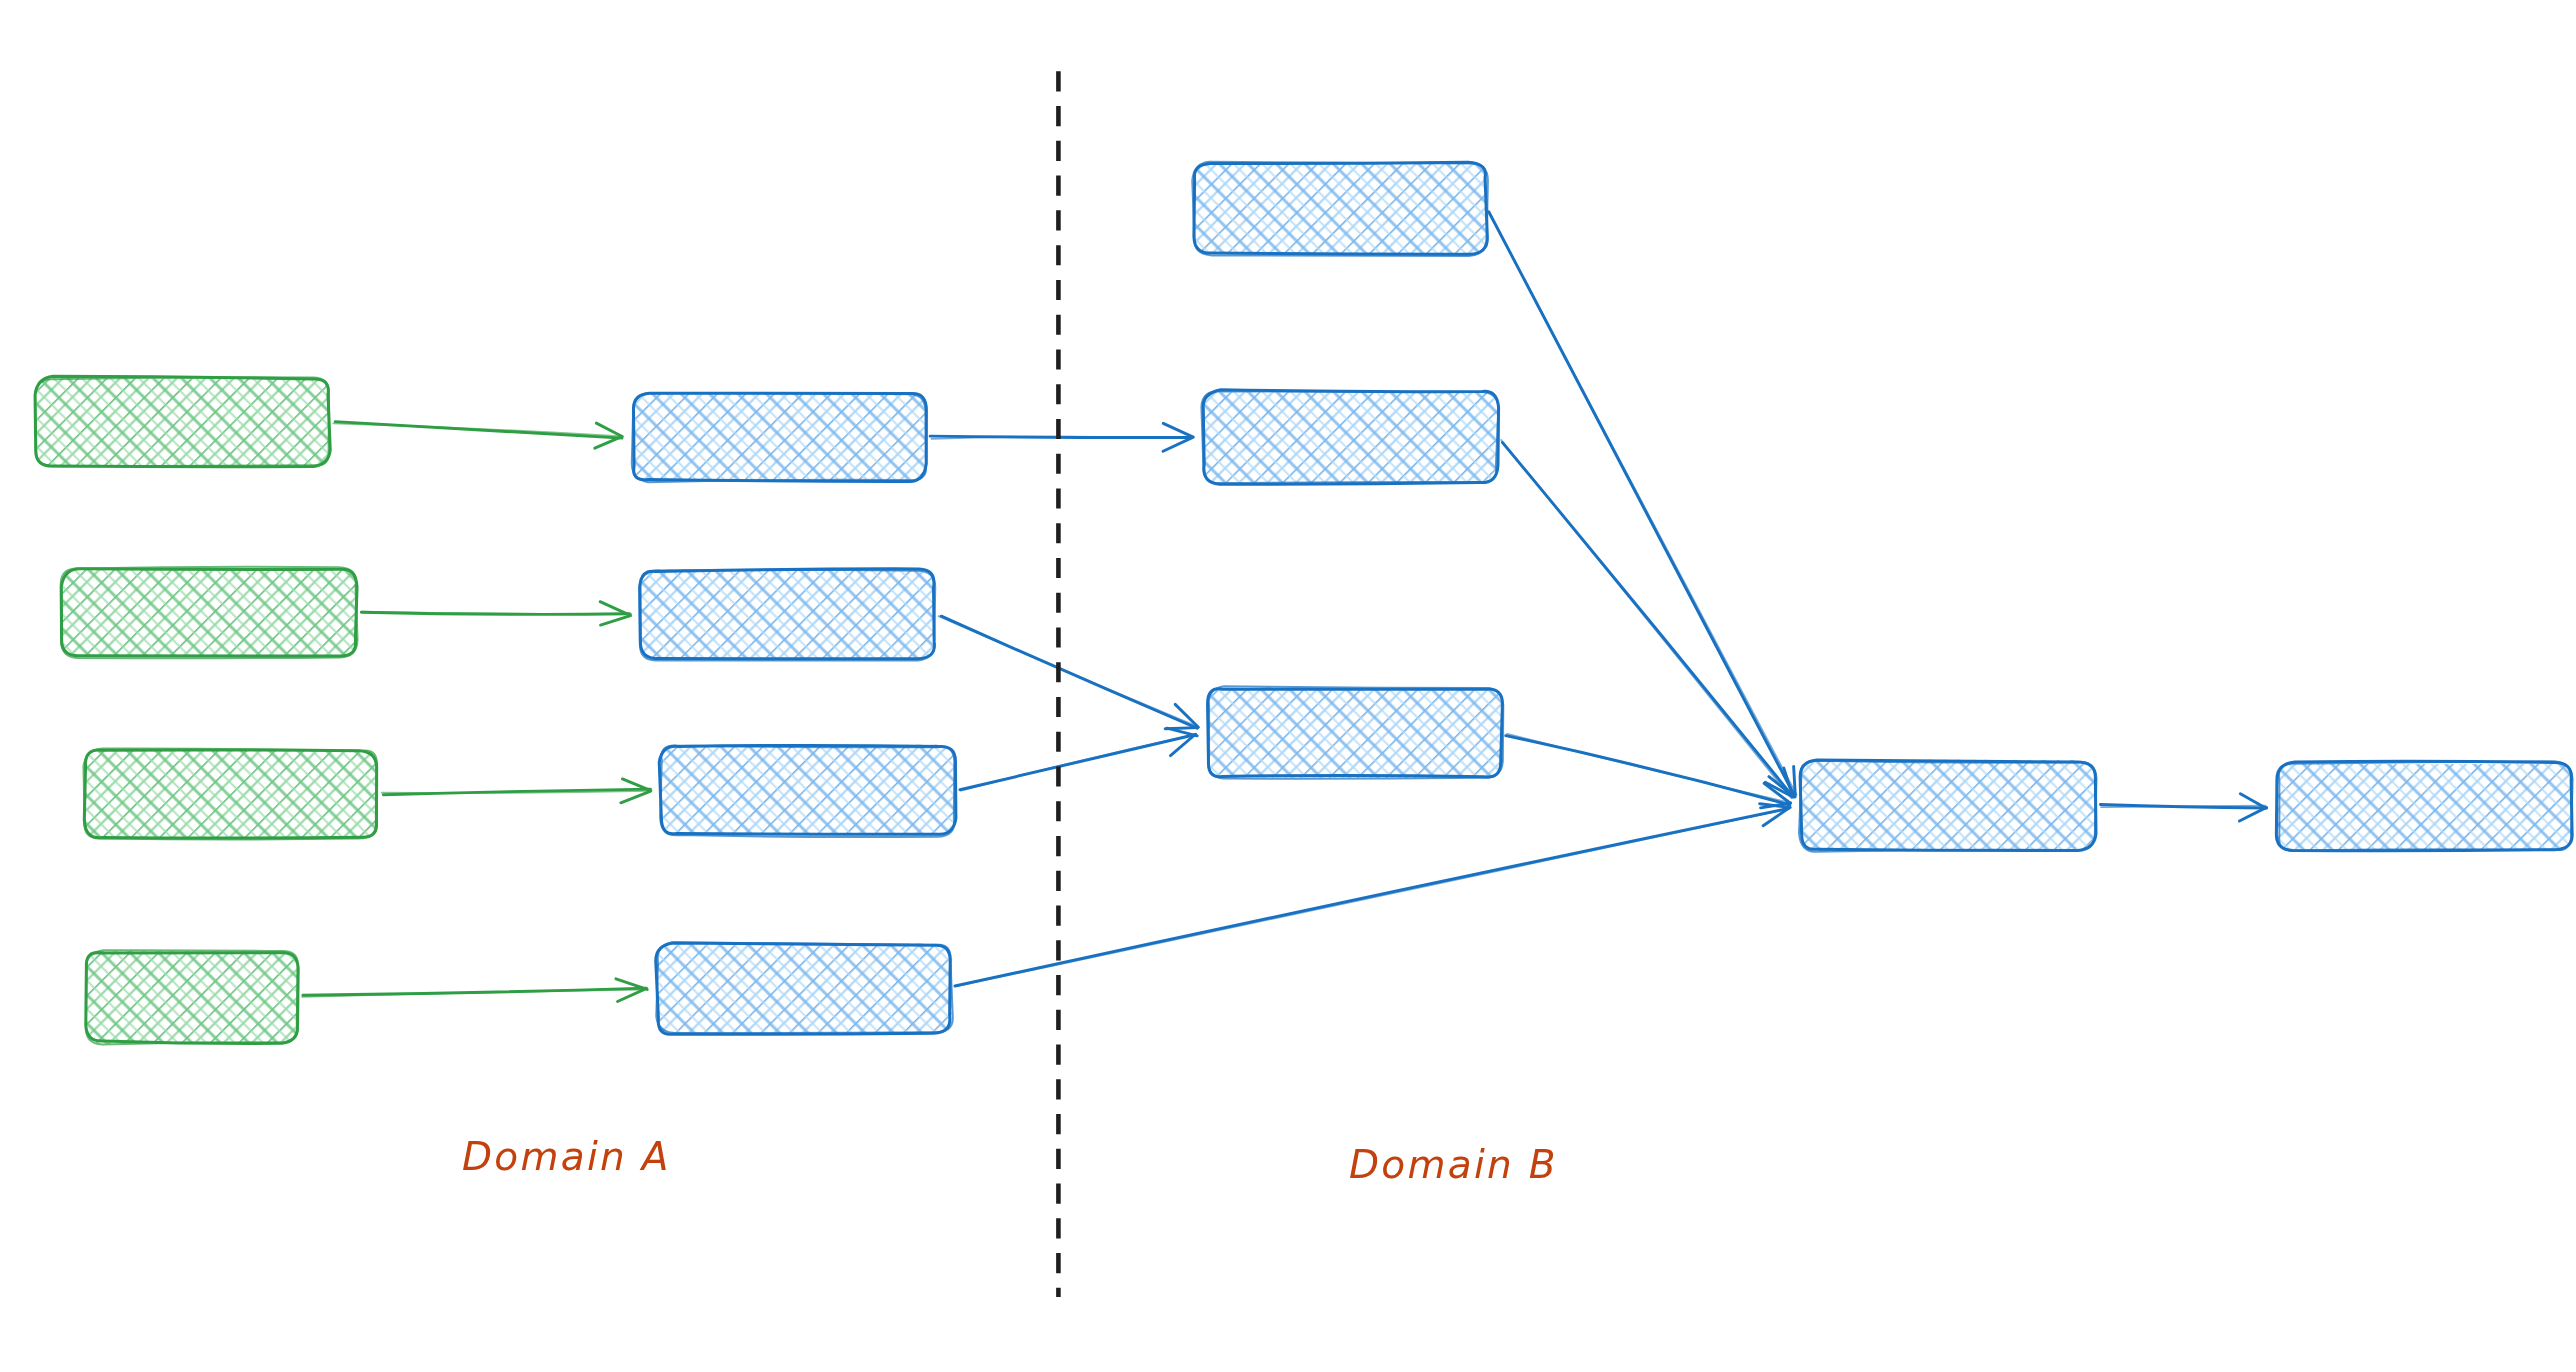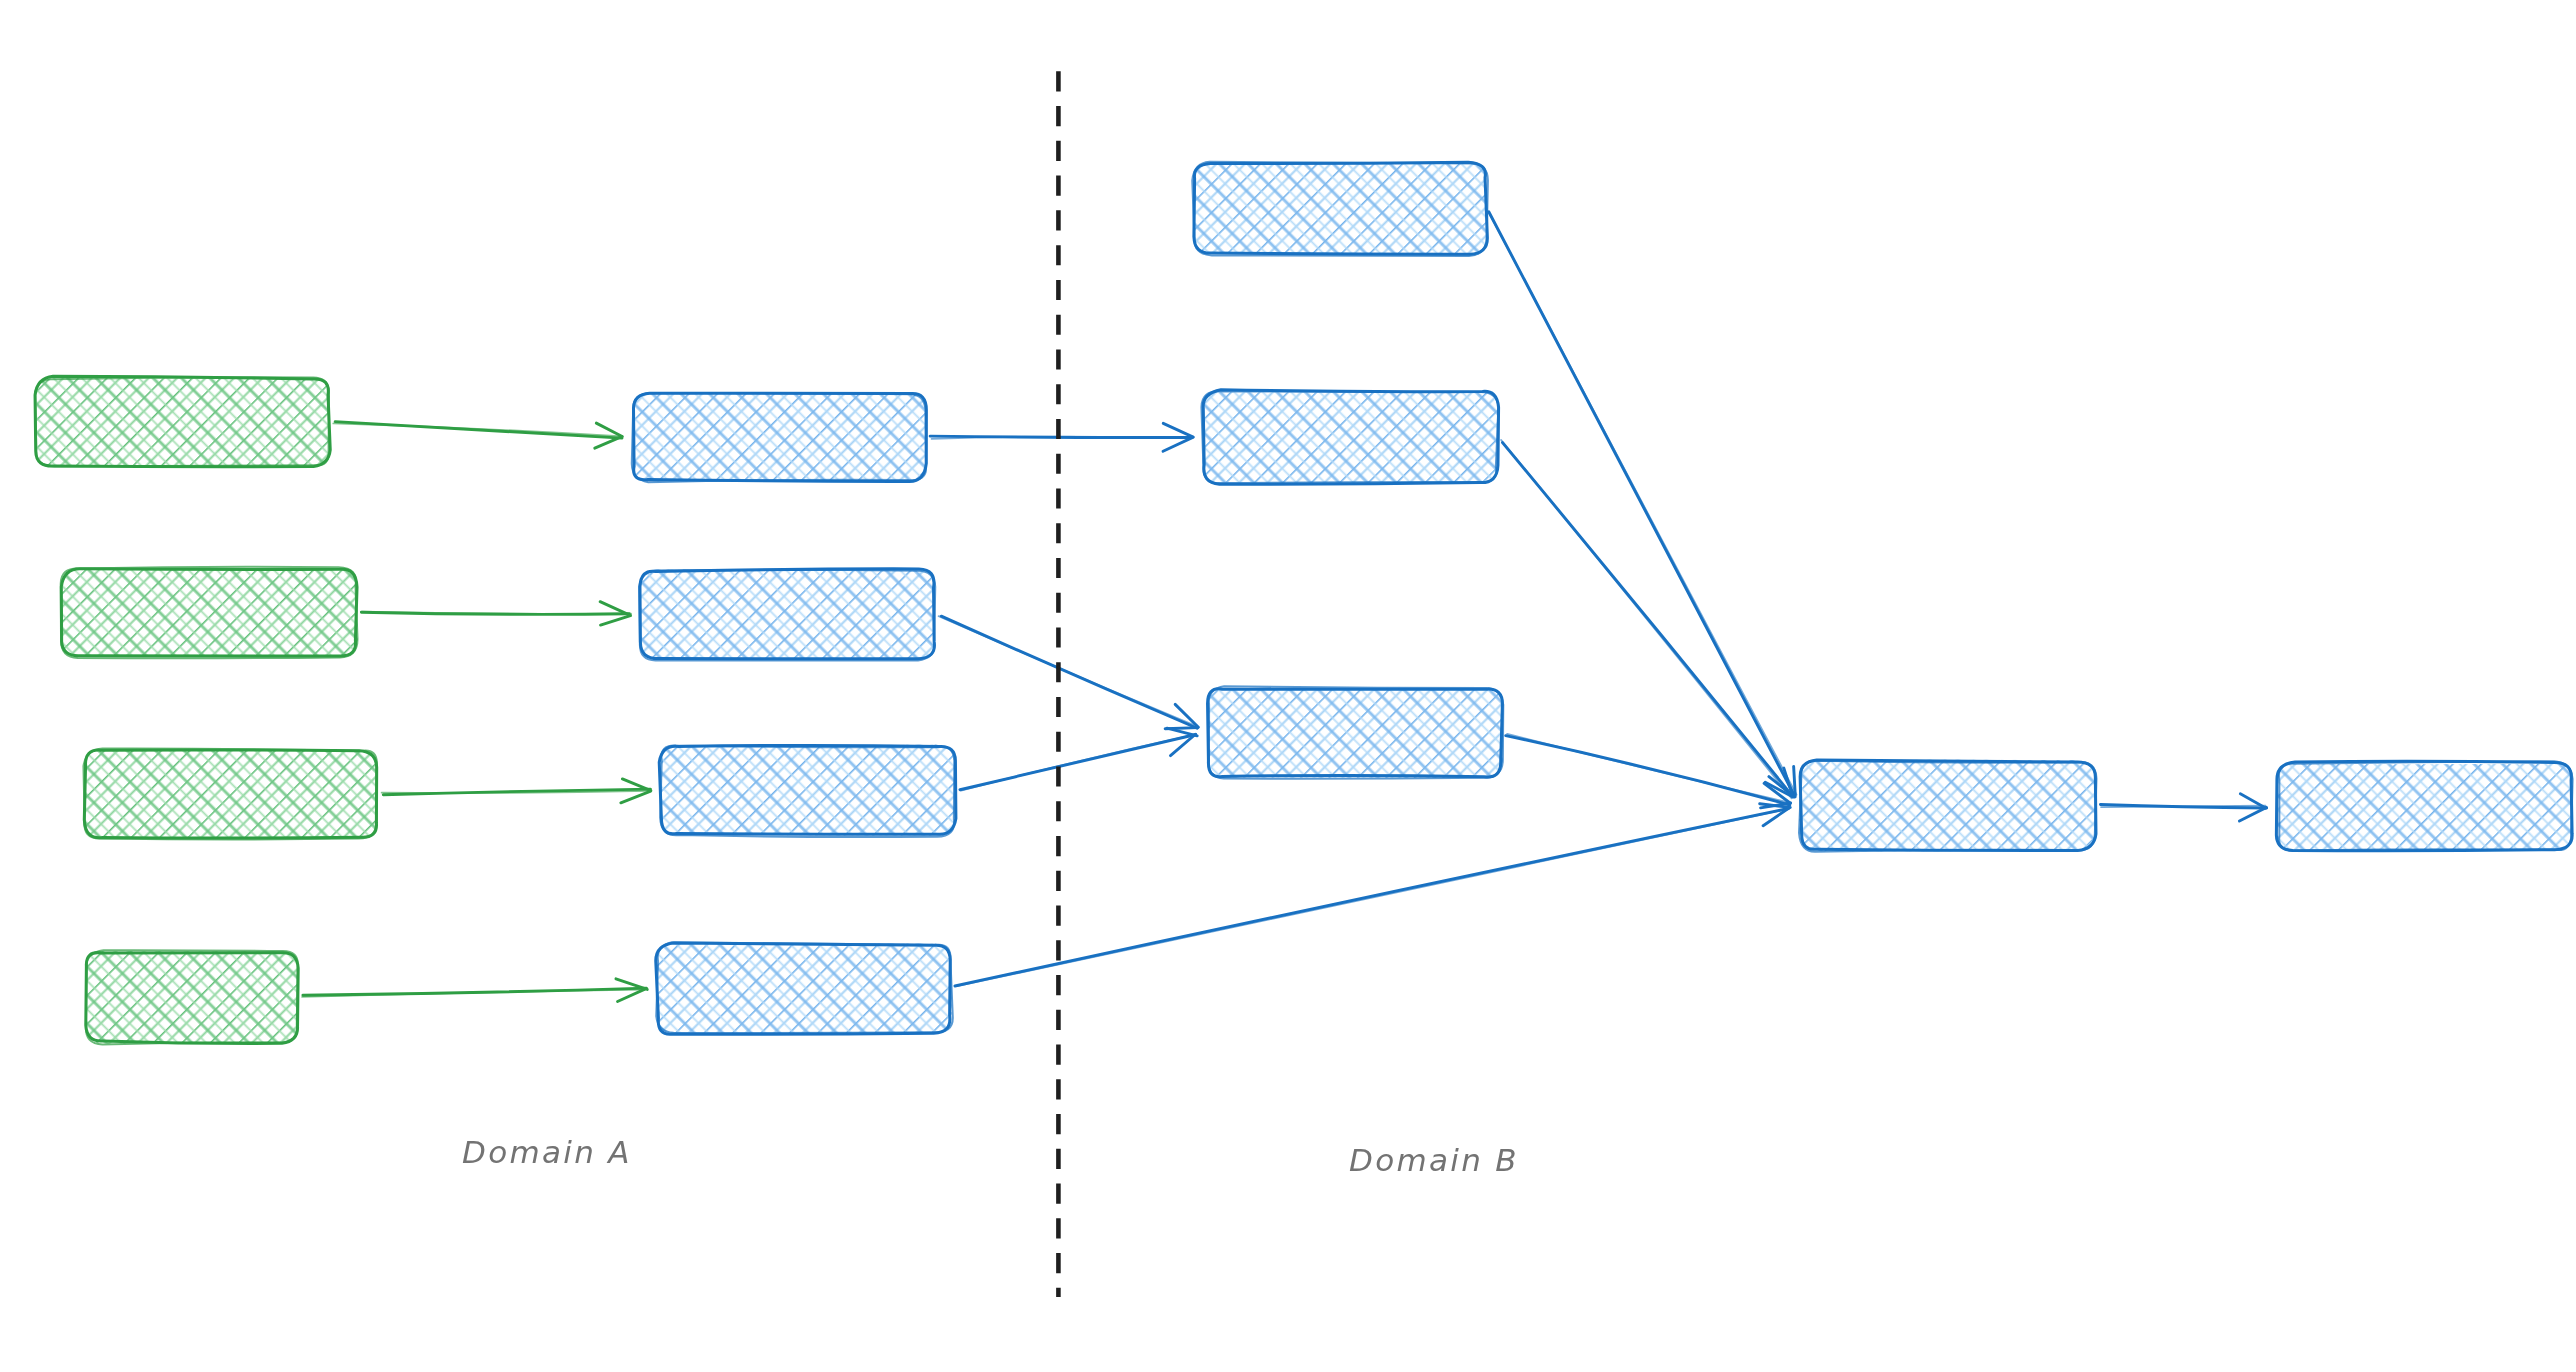--- a/index.html
+++ b/index.html
@@ -5,24 +5,24 @@
   html,body{margin:0;padding:0;background:#ffffff;}
   body{
     width:2576px;height:1372px;overflow:hidden;
     font-family:"DejaVu Sans", sans-serif;
   }
   #canvas{position:relative;width:2576px;height:1372px;background:#fff;}
   #scene{position:absolute;inset:0;width:2576px;height:1372px;}
   .domain-label{
     position:absolute;
     font-family:"DejaVu Sans", sans-serif;
-    font-size:31px;
+    font-size:39px;
     font-style:italic;
     letter-spacing:2.3px;
-    color:#737373;
+    color:#c2410c;
     white-space:nowrap;
     user-select:none;
   }
   #label-domain-a{left:462px;top:1134px;}
   #label-domain-b{left:1349px;top:1142px;}
 </style>
 </head>
 <body>
 
 <div id="canvas">

